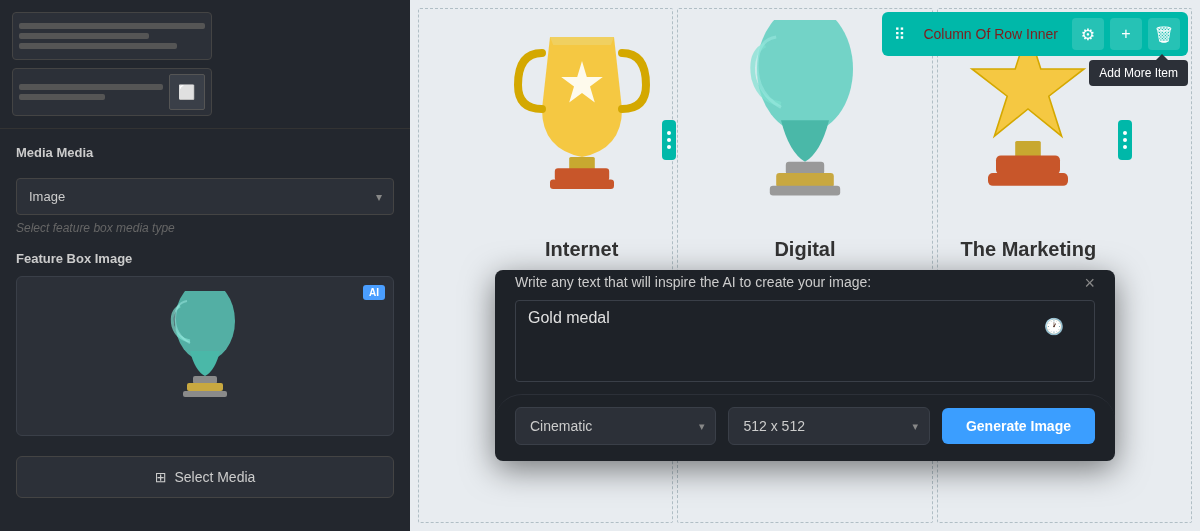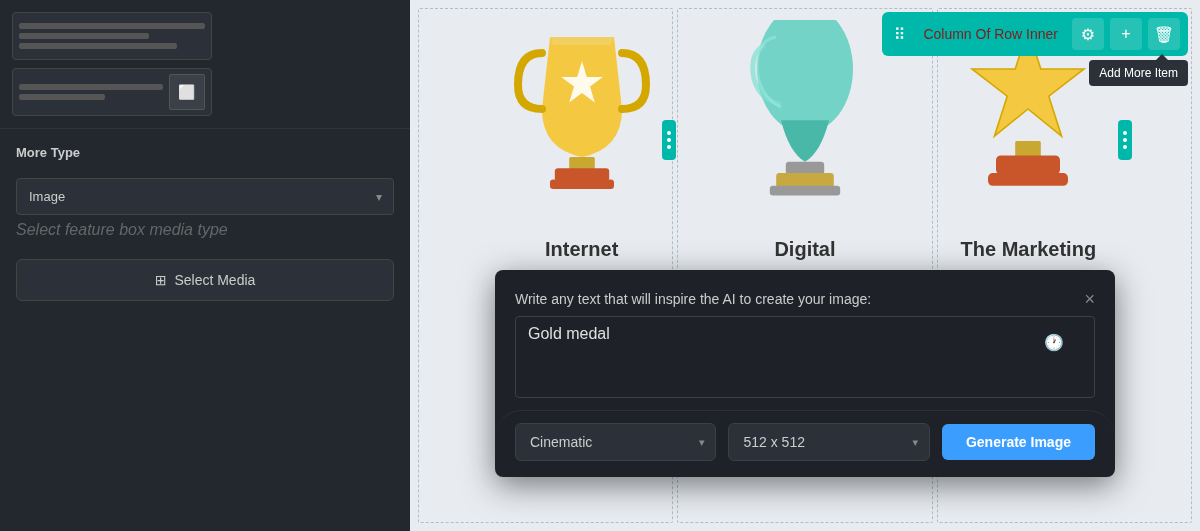--- a/index.html
+++ b/index.html
@@ -76,21 +76,21 @@
     }
 
     .section-label {
       font-size: 13px;
       font-weight: 600;
       color: #ccc;
       margin-bottom: 10px;
     }
 
     .hint-text {
-      font-size: 16px;
+      font-size: 12px;
       color: #666;
       margin-top: 6px;
       font-style: italic;
     }
 
     .select-dropdown {
       width: 100%;
       background: #2c3038;
       border: 1px solid #444;
       border-radius: 4px;
@@ -274,23 +274,22 @@
       transform: translateX(-50%);
       width: 620px;
       background: #1e2228;
       border-radius: 8px;
       padding: 0;
       pointer-events: all;
       box-shadow: 0 8px 32px rgba(0,0,0,0.5);
     }
 
     .modal-header {
-      padding: 20px 20px 0;
-      display: flex;
-      align-items: center;
+      padding: 4px 20px 0;
+      display: flex;
       justify-content: space-between;
       gap: 9px;
     }
 
     .modal-title {
       color: #ccc;
       font-size: 14px;
     }
 
     .modal-close {
@@ -439,32 +438,50 @@
     <div class="thumb">
       <div class="thumb-lines">
         <div class="thumb-line"></div>
         <div class="thumb-line" style="width:60%"></div>
       </div>
       <div class="thumb-img-placeholder">⬜</div>
     </div>
   </div>
 
   <div class="sidebar-section">
-    <div class="section-label">More Type</div>
+    <div class="section-label">Media Media</div>
     <div class="select-wrap">
       <select class="select-dropdown">
         <option>Image</option>
         <option>Video</option>
         <option>Icon</option>
       </select>
       <span class="select-arrow">▾</span>
     </div>
     <div class="hint-text">Select feature box media type</div>
   </div>
 
+  <div class="feature-box-section">
+    <div class="section-label">Feature Box Image</div>
+    <div class="feature-preview">
+      <span class="ai-badge">AI</span>
+
+      <svg class="trophy-preview" viewBox="0 0 100 130" xmlns="http://www.w3.org/2000/svg">
+
+        <ellipse cx="50" cy="30" rx="30" ry="40" fill="#5ecfbf" opacity="0.8"></ellipse>
+        <path d="M35 60 Q40 80 50 85 Q60 80 65 60 Z" fill="#4ab8a8"></path>
+        <path d="M25 15 Q15 20 18 35 Q22 48 35 50" fill="none" stroke="#7edfd0" stroke-width="3" opacity="0.7"></path>
+        <path d="M32 10 Q20 12 20 28 Q20 44 35 52" fill="none" stroke="#a0ece3" stroke-width="2" opacity="0.5"></path>
+
+        <rect x="38" y="85" width="24" height="8" rx="2" fill="#8a8a8a"></rect>
+        <rect x="32" y="92" width="36" height="8" rx="2" fill="#c8a840"></rect>
+        <rect x="28" y="100" width="44" height="6" rx="2" fill="#8a8a8a"></rect>
+      </svg>
+    </div>
+  </div>
 
   <button class="select-media-btn">
     <span>⊞</span>
     <span>Select Media</span>
   </button>
 </div>
 
 <div class="main-content">
 
   <div style="position:absolute; top:8px; left:8px; right:8px; bottom:8px; display:flex; gap:4px; pointer-events:none;">

